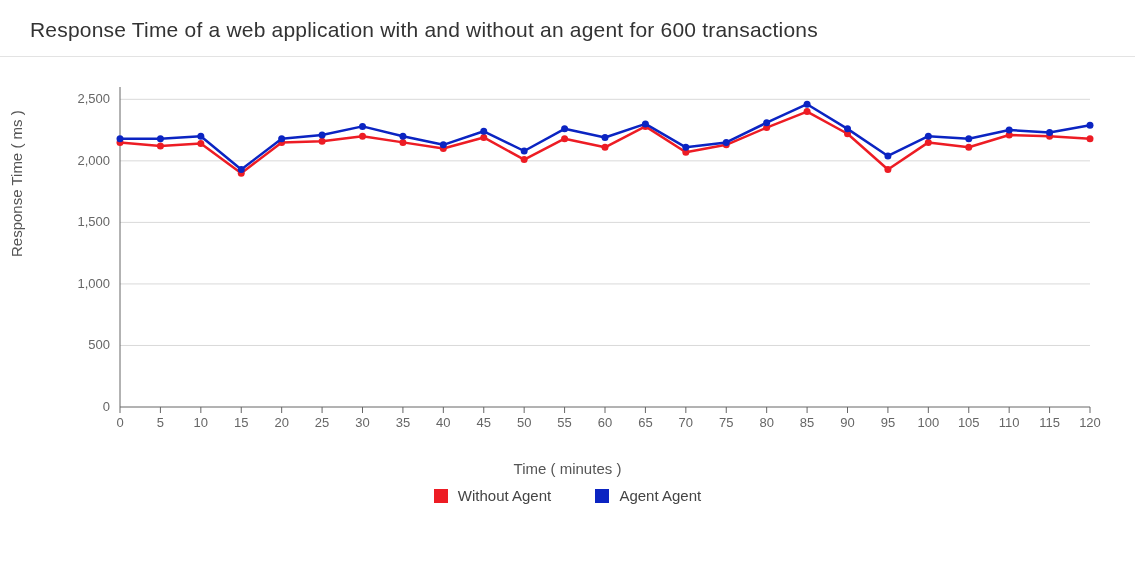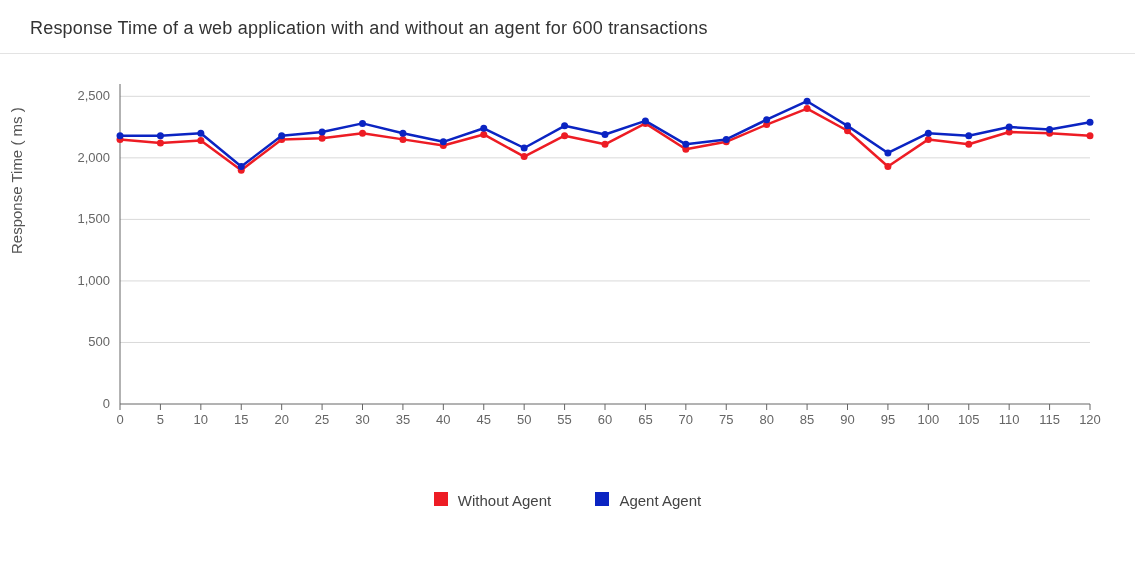--- a/index.html
+++ b/index.html
@@ -4,21 +4,21 @@
 <style>
   * { box-sizing: border-box; }
   html, body {
     margin: 0; padding: 0;
     width: 1135px; height: 573px;
     background: #fff;
     font-family: "Helvetica Neue", Helvetica, Arial, sans-serif;
     color: #333;
   }
   .title {
-    font-size: 18px;
+    font-size: 21px;
     font-weight: 400;
     padding: 18px 0 14px 30px;
     letter-spacing: 0.2px;
   }
   .divider {
     border: none;
     border-top: 1px solid #e3e3e3;
     margin: 0;
   }
   .chart-wrap {
@@ -64,22 +64,22 @@
   }
   .legend {
     width: 1135px;
     text-align: center;
     padding-top: 0px;
     font-size: 15px;
     color: #444;
   }
   .legend-item {
     display: inline-flex;
-    align-items: flex-start;
-    margin: 8px 20px;
+    align-items: center;
+    margin: 0 20px;
   }
   .swatch {
     width: 14px; height: 14px;
     margin-right: 10px;
     display: inline-block;
   }
 </style>
 </head>
 <body>
 
@@ -198,20 +198,21 @@
       <circle cx="706.6666666666666" cy="45.69230769230771" r="3.5" fill="#0b24c2"></circle>
       <circle cx="747.0833333333334" cy="27.23076923076924" r="3.5" fill="#0b24c2"></circle>
       <circle cx="787.5" cy="51.84615384615384" r="3.5" fill="#0b24c2"></circle>
       <circle cx="827.9166666666666" cy="78.92307692307693" r="3.5" fill="#0b24c2"></circle>
       <circle cx="868.3333333333334" cy="59.23076923076923" r="3.5" fill="#0b24c2"></circle>
       <circle cx="908.75" cy="61.692307692307686" r="3.5" fill="#0b24c2"></circle>
       <circle cx="949.1666666666666" cy="53.076923076923066" r="3.5" fill="#0b24c2"></circle>
       <circle cx="989.5833333333334" cy="55.538461538461554" r="3.5" fill="#0b24c2"></circle>
       <circle cx="1030" cy="48.15384615384616" r="3.5" fill="#0b24c2"></circle>
     </svg>
+  <div class="xlabel">Time ( minutes )</div>
 </div>
 
 <div class="legend">
   <span class="legend-item">
     <span class="swatch" style="background:#ed1c24"></span>
     <span>Without Agent</span>
   </span>
   <span class="legend-item">
     <span class="swatch" style="background:#0b24c2"></span>
     <span>Agent Agent</span>

